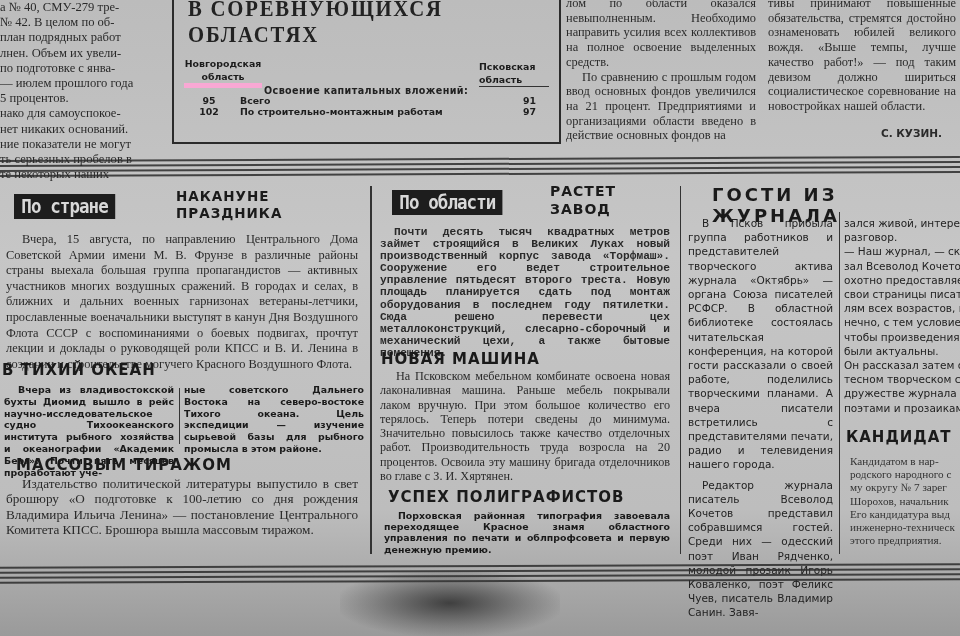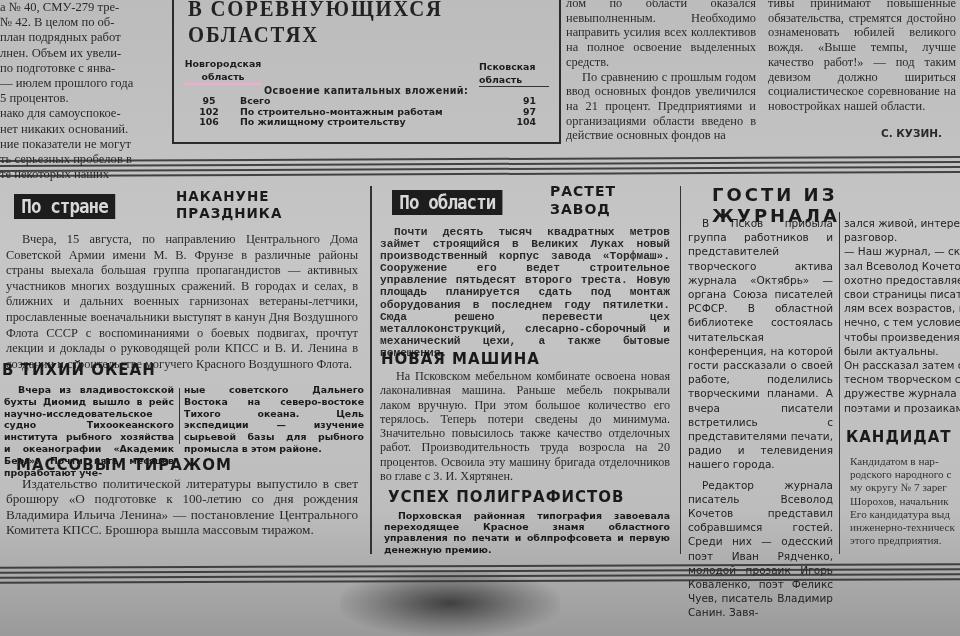--- a/index.html
+++ b/index.html
@@ -45,39 +45,34 @@
     <div style="white-space: nowrap; overflow: hidden;">5 процентов.</div>
     <div style="white-space: nowrap; overflow: hidden;">нако для самоуспокое-</div>
     <div style="white-space: nowrap; overflow: hidden;">нет никаких оснований.</div>
     <div style="white-space: nowrap; overflow: hidden;">ние показатели не могут</div>
     <div style="white-space: nowrap; overflow: hidden;">ть серьезных пробелов в</div>
     <div style="white-space: nowrap; overflow: hidden;">те  некоторых  наших</div>
   </div>
 
 <div class="abs top-box" style="left:172px;top:-4px;width:385px;height:146px;">
   <div class="abs" style="left:14px;top:0;font-family:'Liberation Serif',serif;font-weight:bold;font-size:23px;letter-spacing:2px;color:#222;transform:scaleX(0.9);transform-origin:left;">В СОРЕВНУЮЩИХСЯ ОБЛАСТЯХ</div>
-  <div class="abs sans" style="left:10px;top:61px;width:78px;font-size:9.4px;font-weight:bold;line-height:13px;text-align:center;border-bottom:2px solid #f9a8d4;">Новгородская область</div>
+  <div class="abs sans" style="left:10px;top:61px;width:78px;font-size:9.4px;font-weight:bold;line-height:13px;text-align:center;border-bottom:5px solid #f9a8d4;">Новгородская область</div>
   <div class="abs sans" style="left:305px;top:64px;width:70px;font-size:9.4px;font-weight:bold;line-height:13px;text-align:left;border-bottom:1px solid #333;">Псковская область</div>
   <div class="abs sans" style="left:90px;top:89px;font-size:9.6px;font-weight:bold;letter-spacing:0.4px;color:#222;">Освоение капитальных вложений:</div>
   <table class="stats abs" style="left:8px;top:100px;width:368px;">
     <tbody id="stats-body">
         <tr>
           <td style="text-align:center;width:46px">95</td>
           <td style="text-align:left">Всего</td>
           <td style="text-align:right;width:46px;padding-right:14px">91</td>
         </tr>
         <tr>
           <td style="text-align:center;width:46px">102</td>
           <td style="text-align:left">По строительно-монтажным работам</td>
           <td style="text-align:right;width:46px;padding-right:14px">97</td>
-        </tr>
-        <tr>
-          <td style="text-align:center;width:46px">106</td>
-          <td style="text-align:left">По жилищному строительству</td>
-          <td style="text-align:right;width:46px;padding-right:14px">104</td>
         </tr>
       </tbody>
   </table>
 </div>
 
 <div class="abs bodytxt" style="left:566px;top:-4px;width:190px;font-size:12.4px;line-height:14.7px;">
   <p style="text-indent:0">лом по области оказался невыполненным. Необходимо направить усилия всех коллективов на полное освоение выделенных средств.</p>
   <p>По сравнению с прошлым годом ввод основных фондов увеличился на 21 процент. Предприятиями и организациями области введено в действие основных фондов на</p>
 </div>
 

